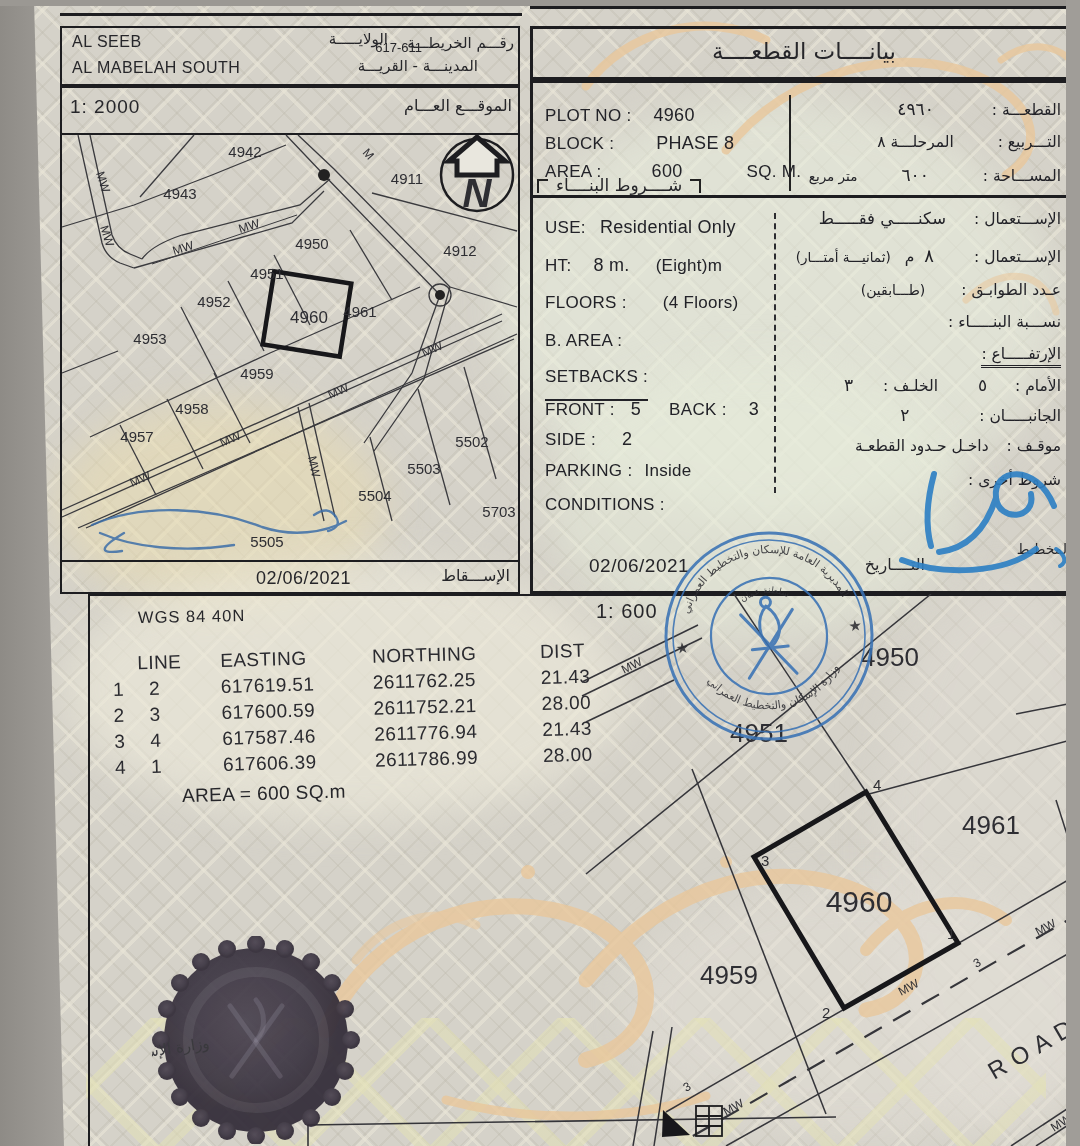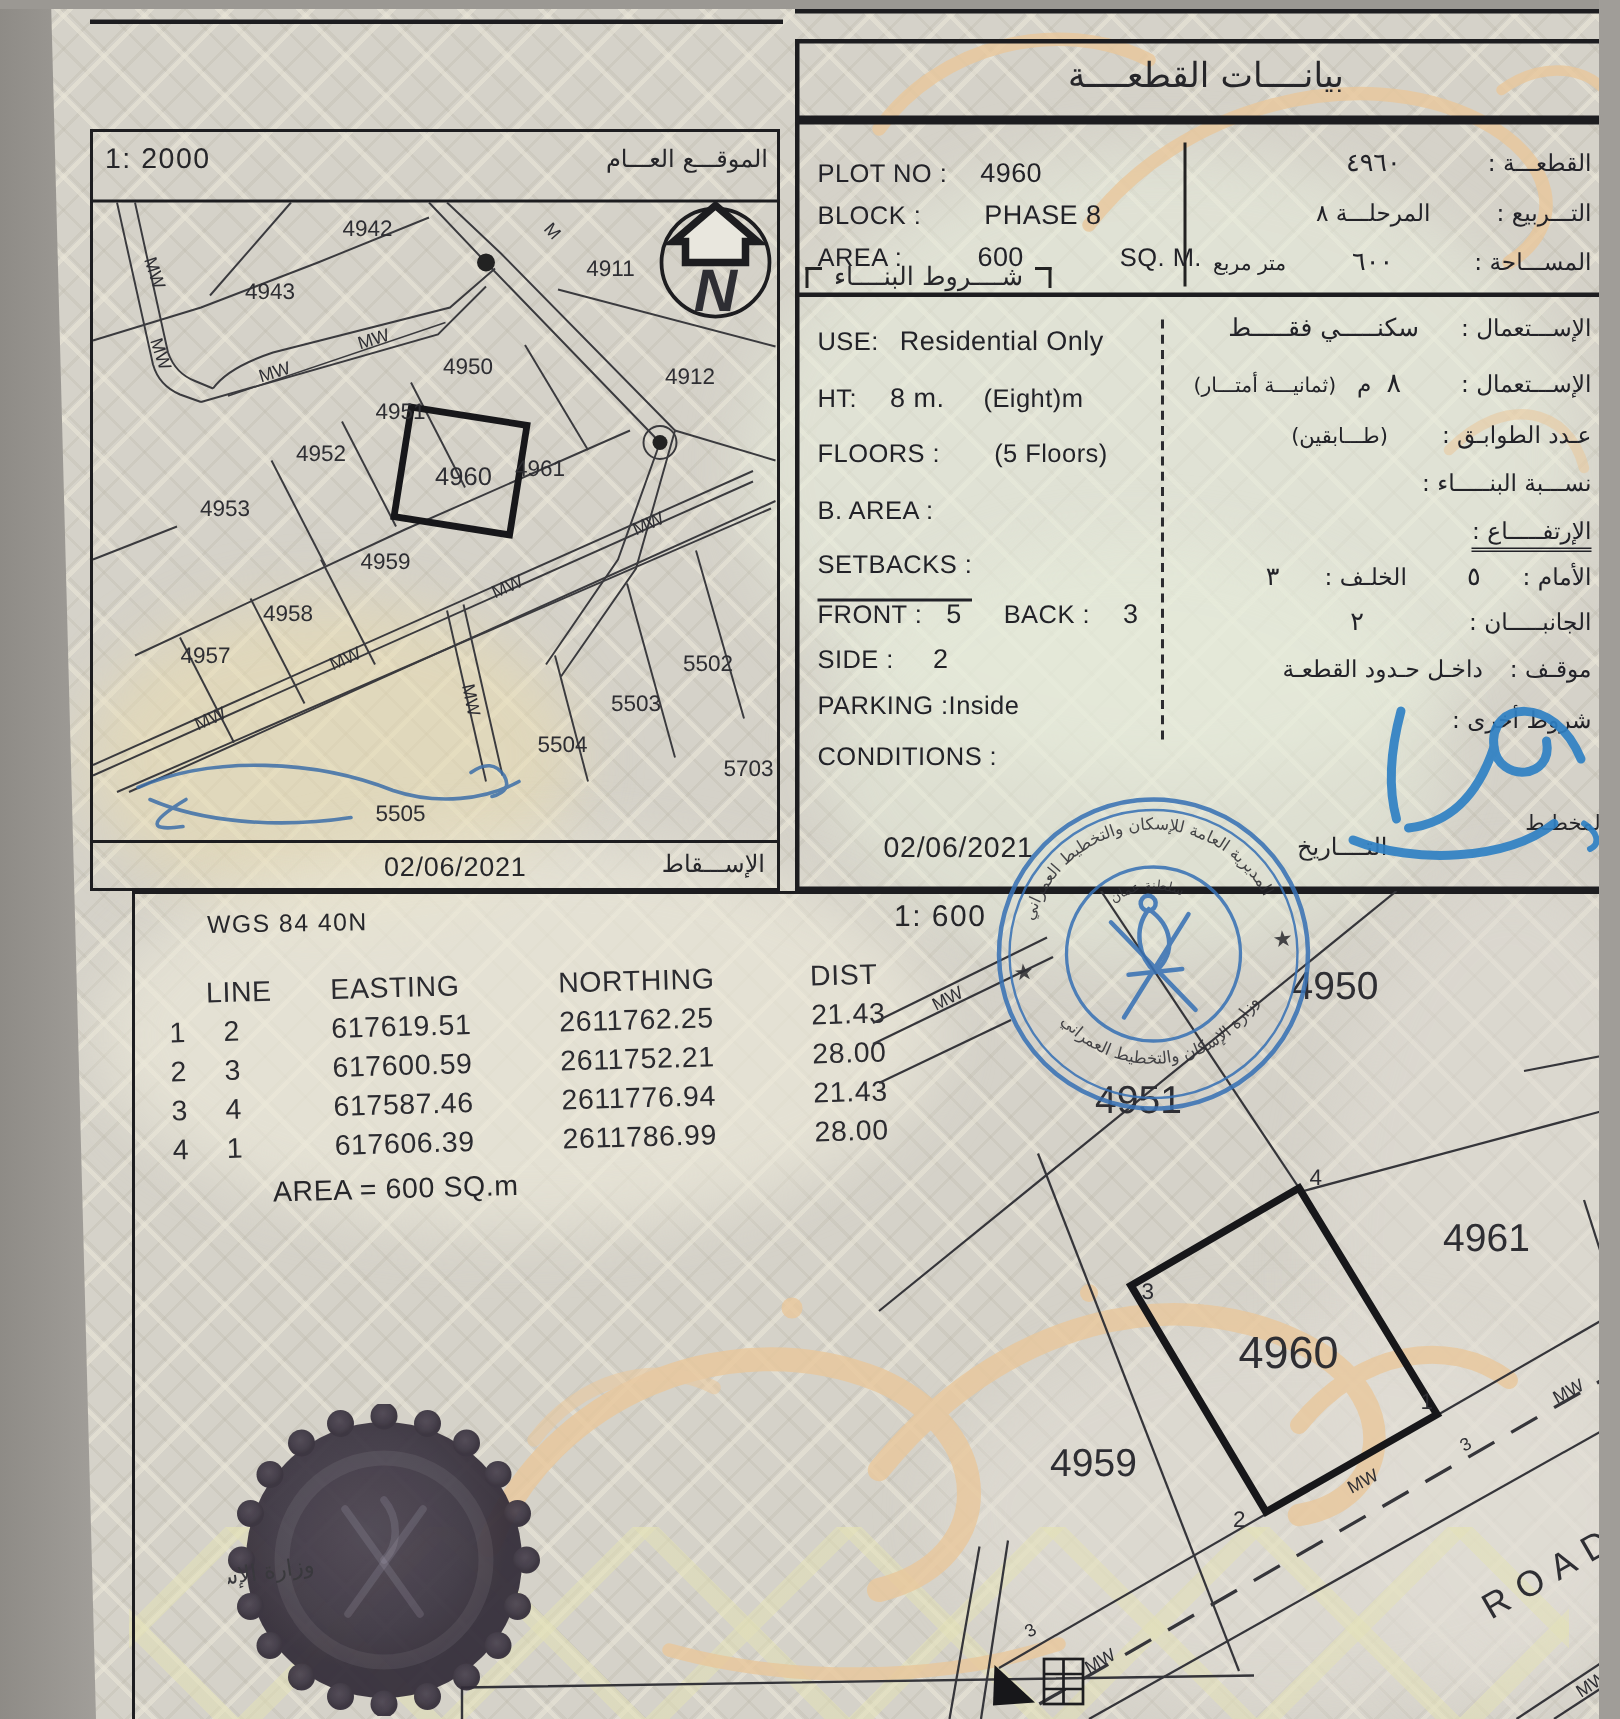--- a/index.html
+++ b/index.html
@@ -66,20 +66,28 @@
       <path d="M420,1100 C500,1122 600,1122 680,1096" stroke-width="9"></path>
       <path d="M330,960 C360,920 410,905 450,925" stroke-width="9" opacity=".7"></path>
       <circle cx="502" cy="872" r="7" fill="#e9c79b" stroke="none"></circle>
       <circle cx="700" cy="862" r="6" fill="#e9c79b" stroke="none"></circle>
     </g>
   </svg>
 
   <div class="bline" style="left:34px;top:13px;width:462px;height:2.5px;"></div>
   <div class="bline" style="left:504px;top:6px;width:548px;height:2.5px;"></div>
 
+  <div class="panel" style="left:34px;top:26px;width:460px;height:60px;">
+    <div class="abs" style="left:10px;top:5px;font-size:16px;letter-spacing:.5px;">AL SEEB</div>
+    <div class="abs ar" style="right:130px;top:2px;font-size:15px;">الولايـــــة</div>
+    <div class="abs" style="right:96px;top:12px;font-size:13px;">617-611</div>
+    <div class="abs ar" style="right:4px;top:6px;font-size:15px;">رقـــم الخريطـــة</div>
+    <div class="abs" style="left:10px;top:31px;font-size:16px;letter-spacing:.5px;">AL MABELAH SOUTH</div>
+    <div class="abs ar" style="right:40px;top:29px;font-size:15px;">المدينـــة - القريـــة</div>
+  </div>
 
   <div class="panel" style="left:34px;top:86px;width:460px;height:508px;">
     <div class="abs" style="left:8px;top:8px;font-size:19px;letter-spacing:1px;">1: 2000</div>
     <div class="abs ar" style="right:6px;top:8px;font-size:16px;">الموقـــع العـــام</div>
     <div class="abs" style="left:-2px;top:45px;width:458px;height:2px;background:#1d1d20;"></div>
 
     <svg class="abs" style="left:0;top:47px;overflow:visible;" width="455" height="393" viewBox="0 0 455 393">
       <g fill="none" stroke="#3a3a3e" stroke-width="1.3">
 
         <path d="M16,0 L40,108 Q44,122 58,128 L72,133"></path>
@@ -200,26 +208,26 @@
     <div class="row-ar ar" style="top:50px;"><span>التـــربيع :</span><span style="margin-right:44px;">المرحلـــة ٨</span></div>
     <div class="row-ar ar" style="top:82px;"><span>المســـاحة :</span><span style="margin-right:54px;font-size:17px;">٦٠٠</span><span style="margin-right:44px;font-size:13.5px;">متر مربع</span></div>
 
     <div class="abs" style="left:-3px;top:112px;width:548px;height:2.5px;background:#1d1d20;"></div>
     <div class="abs" style="left:0;top:92px;width:100%;text-align:left;">
       <span style="background:transparent;padding:0 4px;"><span class="ck l"></span><span class="ar" style="font-size:17px;padding:0 8px;">شــــروط البنــــاء</span><span class="ck r"></span></span>
     </div>
 
     <div class="row-en" style="top:134px;"><span>USE:</span><span style="margin-left:14px;font-size:18px;">Residential Only</span></div>
     <div class="row-en" style="top:172px;"><span>HT:</span><span style="margin-left:22px;font-size:18px;">8 m.</span><span style="margin-left:26px;">(Eight)m</span></div>
-    <div class="row-en" style="top:210px;"><span>FLOORS :</span><span style="margin-left:36px;">(5 Floors)</span></div>
+    <div class="row-en" style="top:210px;"><span>FLOORS :</span><span style="margin-left:36px;">(4 Floors)</span></div>
     <div class="row-en" style="top:248px;"><span>B. AREA :</span></div>
     <div class="row-en" style="top:284px;"><span class="u1">SETBACKS :</span></div>
     <div class="row-en" style="top:316px;"><span>FRONT :</span><span style="margin-left:16px;font-size:18px;">5</span><span style="margin-left:28px;">BACK :</span><span style="margin-left:22px;font-size:18px;">3</span></div>
     <div class="row-en" style="top:346px;"><span>SIDE :</span><span style="margin-left:26px;font-size:18px;">2</span></div>
-    <div class="row-en" style="top:378px;"><span>PARKING :</span><span style="">Inside</span></div>
+    <div class="row-en" style="top:378px;"><span>PARKING :</span><span style="margin-left:12px;">Inside</span></div>
     <div class="row-en" style="top:412px;"><span>CONDITIONS :</span></div>
     <div class="abs" style="left:56px;top:472px;font-size:19px;letter-spacing:.5px;">02/06/2021</div>
 
     <div class="row-ar ar" style="top:126px;"><span>الإســـتعمال :</span><span style="margin-right:28px;font-size:16.5px;">سكنـــــي فقـــــط</span></div>
     <div class="row-ar ar" style="top:162px;"><span>الإســـتعمال :</span><span style="margin-right:40px;font-size:18px;">٨</span><span style="margin-right:10px;">م</span><span style="margin-right:14px;font-size:13.5px;">(ثمانيـــة أمتـــار)</span></div>
     <div class="row-ar ar" style="top:198px;"><span>عـدد الطوابـق :</span><span style="margin-right:36px;font-size:14px;">(طـــابقين)</span></div>
     <div class="row-ar ar" style="top:230px;"><span>نســـبة البنـــــاء :</span></div>
     <div class="row-ar ar" style="top:262px;"><span class="u2">الإرتفـــــاع :</span></div>
     <div class="row-ar ar" style="top:292px;"><span>الأمام :</span><span style="margin-right:28px;font-size:17px;">٥</span><span style="margin-right:40px;">الخلـف :</span><span style="margin-right:30px;font-size:17px;">٣</span></div>
     <div class="row-ar ar" style="top:322px;"><span>الجانبـــــان :</span><span style="margin-right:70px;font-size:17px;">٢</span></div>

